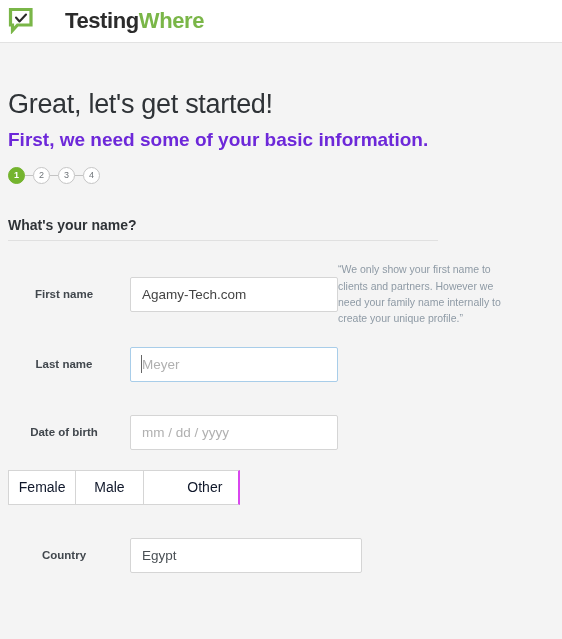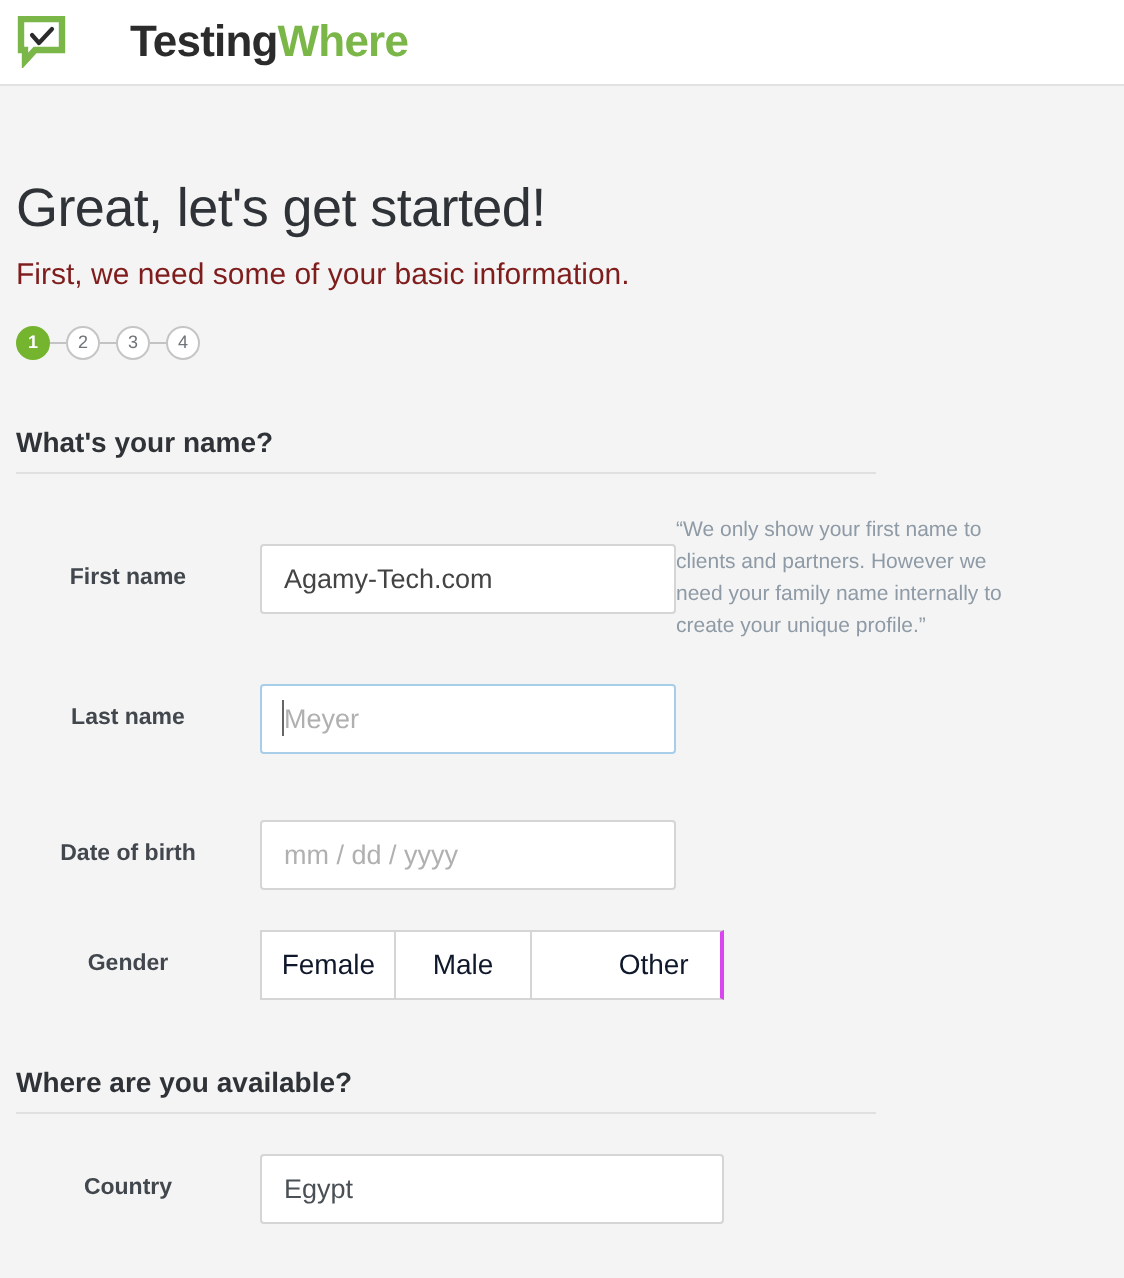--- a/index.html
+++ b/index.html
@@ -57,24 +57,25 @@
   }
   h1.page-title {
     font-size: 27px;
     font-weight: normal;
     color: #2f3337;
     margin: 0;
     line-height: 1.1;
     letter-spacing: -0.3px;
   }
   p.page-subtitle {
-    font-size: 15px;
-    color: #7f1d1d;
+    font-size: 19px;
+    color: #6d28d9;
     margin: 9px 0 0 0;
     line-height: 1.2;
+    font-weight: bold;
   }
 
   
   .steps {
     display: flex;
     align-items: center;
     margin-top: 16px;
   }
   .step {
     width: 17px;
@@ -279,33 +280,31 @@
   <div class="section">
 
     <div class="field-row">
       <div class="field-label">Date of birth</div>
       <div class="field-control">
         <input class="text-input" type="text" placeholder="mm / dd / yyyy" style="">
       </div>
     </div>
 
     <div class="field-row">
-      <div class="field-label">Gender</div>
       <div class="field-control">
         <div class="segmented">
           <div class="seg-btn">Female</div>
           <div class="seg-btn">Male</div>
           <div class="seg-btn">Other</div>
         </div>
       </div>
     </div>
   </div>
 
   <div class="section">
-    <div class="section-heading">Where are you available?</div>
 
     <div class="field-row">
       <div class="field-label">Country</div>
       <div class="field-control">
         <div class="select-wrap">
           <div class="select-box">
             <span>Egypt</span>
           </div>
           <span class="chevron">
             

